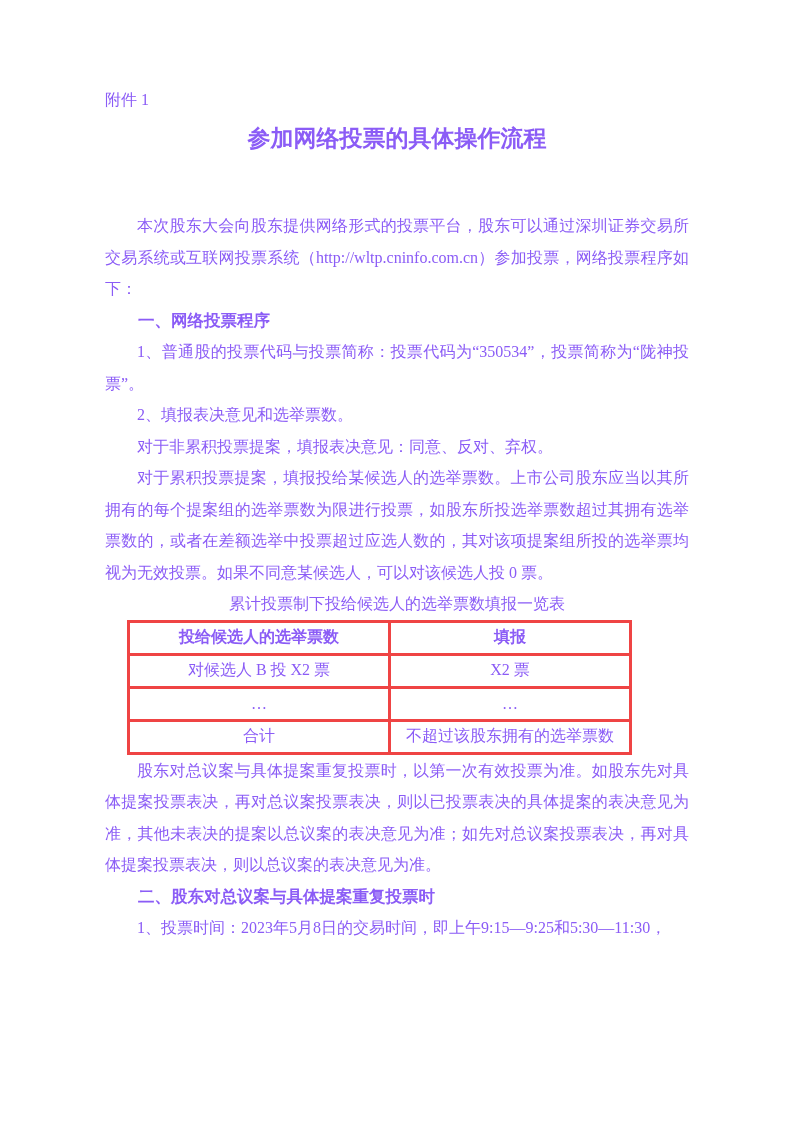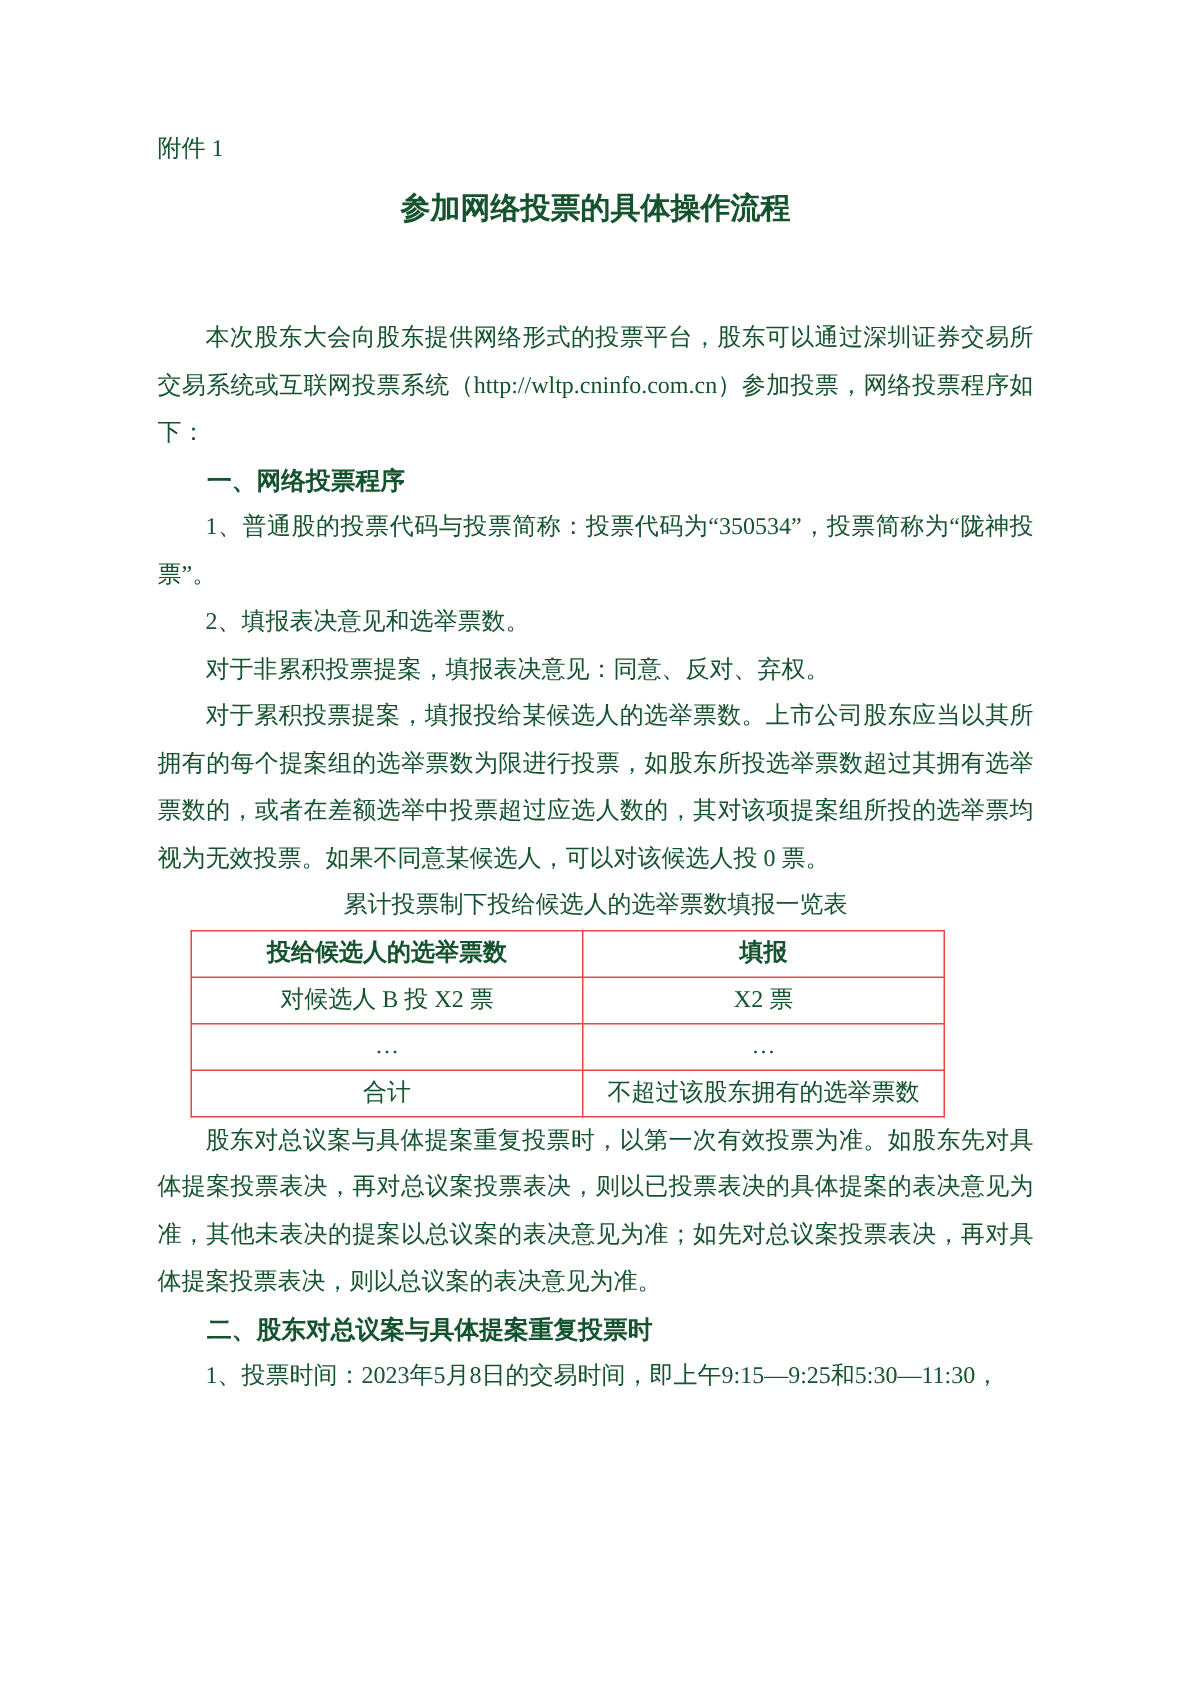--- a/index.html
+++ b/index.html
@@ -2,34 +2,34 @@
 <html lang="zh"><head>
 <meta charset="utf-8">
 <style>
   html,body { margin:0; padding:0; background:#ffffff; }
   .page {
     position: relative;
     width: 793px;
     height: 1122px;
     margin: 0 auto;
     background: #ffffff;
-    color: #14532d;
+    color: #8b5cf6;
     font-family: "Liberation Serif", "DejaVu Serif", serif;
     box-sizing: border-box;
     padding: 90px 104px 0 105px;
     overflow: hidden;
   }
   .attachment {
     font-size: 16px;
     line-height: 20px;
     margin-bottom: 14px;
   }
   .doc-title {
     margin: 0;
-    font-size: 20px;
+    font-size: 23px;
     font-weight: bold;
     line-height: 30px;
     text-align: center;
   }
   .body-text {
     margin: 0;
     font-size: 16px;
     line-height: 31.5px;
     text-align: justify;
     text-indent: 2em;
@@ -47,21 +47,21 @@
     line-height: 31.5px;
     text-align: center;
   }
   table.vote-table {
     border-collapse: collapse;
     margin-left: 22px;
     width: 502px;
     table-layout: fixed;
   }
   .vote-table td, .vote-table th {
-    border: 1px solid #ef4444;
+    border: 3px solid #ef4444;
     height: 30px;
     font-size: 16px;
     font-weight: normal;
     text-align: center;
     vertical-align: middle;
     padding: 0 4px;
   }
   .vote-table th { font-weight: bold; }
   .col-votes { width: 261px; }
   .col-fill  { width: 241px; }

